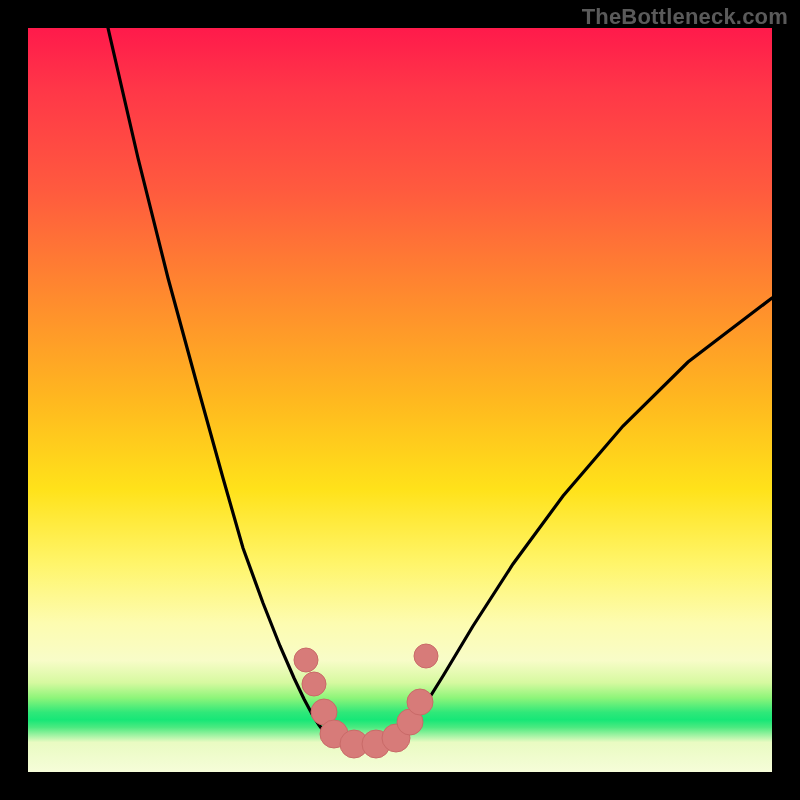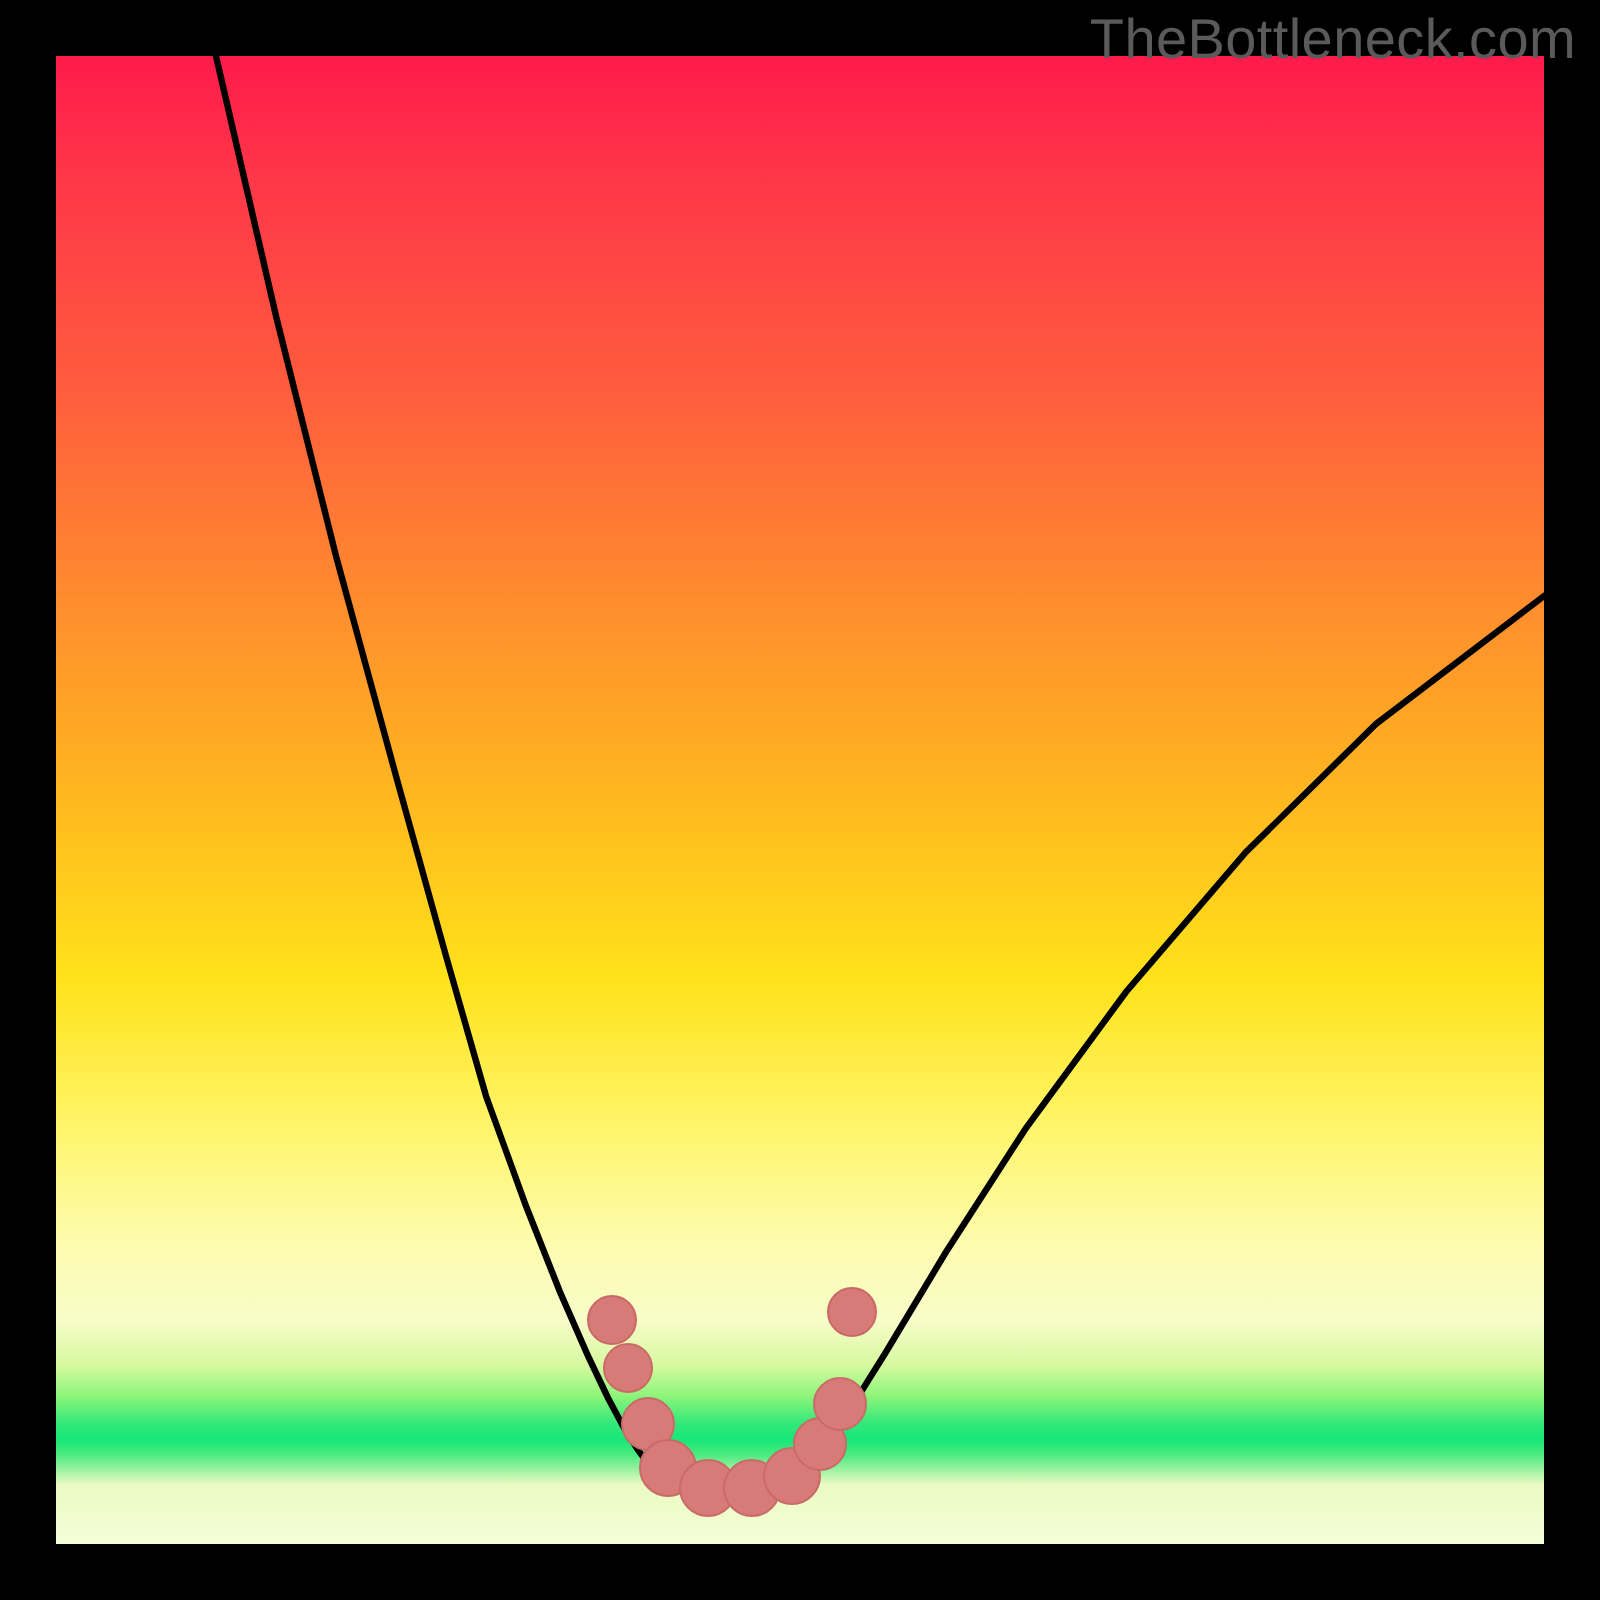--- a/index.html
+++ b/index.html
@@ -46,22 +46,22 @@
       #4cea80 94%,
       #e9fbc2 96%,
       #f6fdd9 100%
     );
   }
   .watermark {
     position: absolute;
     top: 4px;
     right: 12px;
     color: #5a5a5a;
-    font-size: 28px;
-    font-weight: 400;
+    font-size: 22px;
+    font-weight: 700;
     letter-spacing: 0.2px;
     user-select: none;
   }
   svg.curve {
     position: absolute;
     inset: 0;
   }
 </style>
 </head>
 <body>

